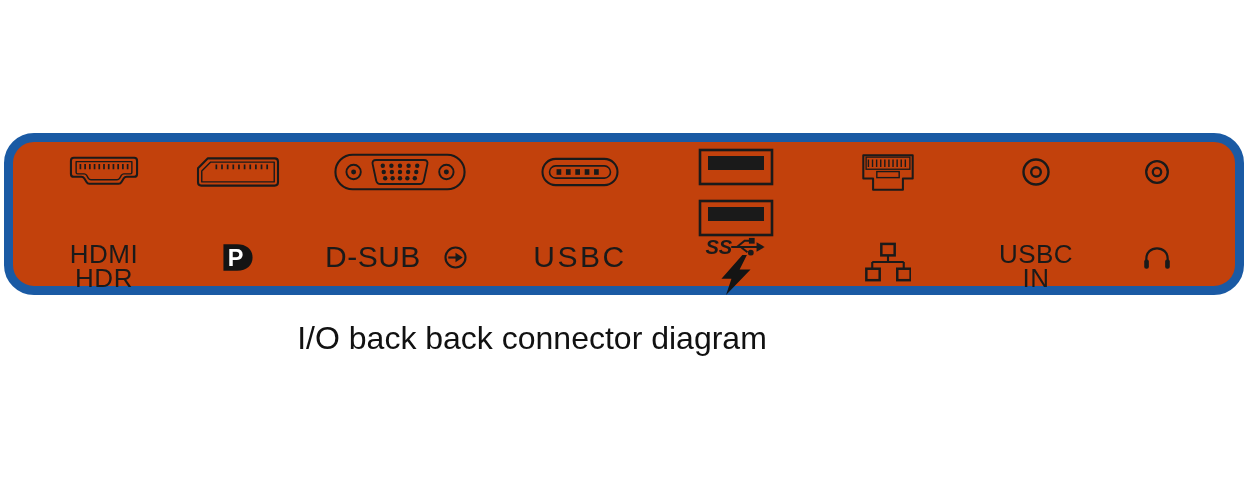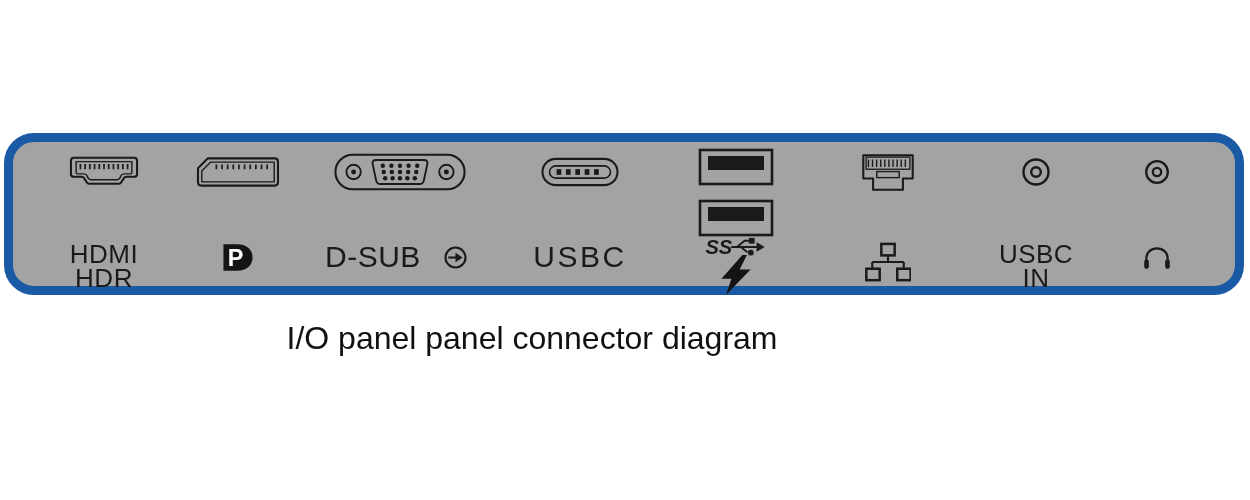--- a/index.html
+++ b/index.html
@@ -1,20 +1,20 @@
 <!DOCTYPE html>
 <html><head>
 <meta charset="utf-8">
 <style>
   *{margin:0;padding:0;box-sizing:border-box}
   html,body{background:#ffffff}
   .canvas{position:relative;width:1250px;height:500px;background:#fff;
           font-family:"Liberation Sans",sans-serif;color:#1a1a1a;overflow:hidden}
   .panel{position:absolute;left:4px;top:133px;width:1240px;height:162px;
-         border:9px solid #1a5aa4;border-radius:30px;background:#a3a3a3}
+         border:9px solid #1a5aa4;border-radius:30px;background:#c2410c}
   .port{position:absolute;top:0;height:144px}
   .icon-slot{position:absolute;top:8px;left:0;right:0;height:44px;
              display:flex;align-items:center;justify-content:center}
   .label-slot{position:absolute;top:100px;left:0;right:0;
               display:flex;flex-direction:column;align-items:center}
   .label-row{flex-direction:row;gap:22px}
   .lbl{font-size:26px;line-height:24px;letter-spacing:.5px;text-align:center;display:block}
   .lbl-lg{font-size:30px;line-height:30px}
   .usbc-lbl{letter-spacing:2.5px}
   .port-usb .icon-slot{top:6px;height:auto;flex-direction:column;gap:13px}
@@ -185,15 +185,15 @@
         <svg width="28" height="25" viewBox="0 0 30 27">
           <path d="M3.5 21 V13.5 C3.5 7 8.5 2.5 15 2.5 C21.5 2.5 26.5 7 26.5 13.5 V21" fill="none" stroke="#1a1a1a" stroke-width="2.4"></path>
           <rect x="1.2" y="14.5" width="5" height="10" rx="2.2" fill="#1a1a1a"></rect>
           <rect x="23.8" y="14.5" width="5" height="10" rx="2.2" fill="#1a1a1a"></rect>
         </svg>
       </div>
     </div>
 
   </div>
 
-  <div class="caption">I/O panel panel connector diagram</div>
+  <div class="caption">I/O back back connector diagram</div>
 
 </div>
 
 </body></html>

